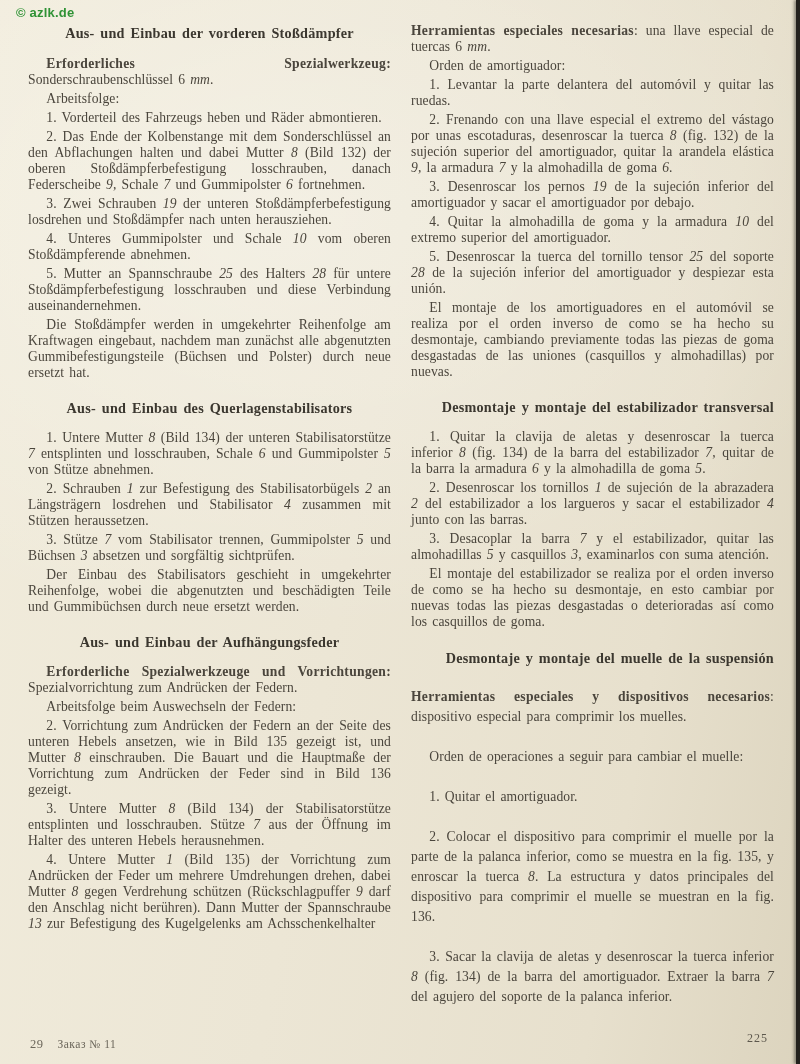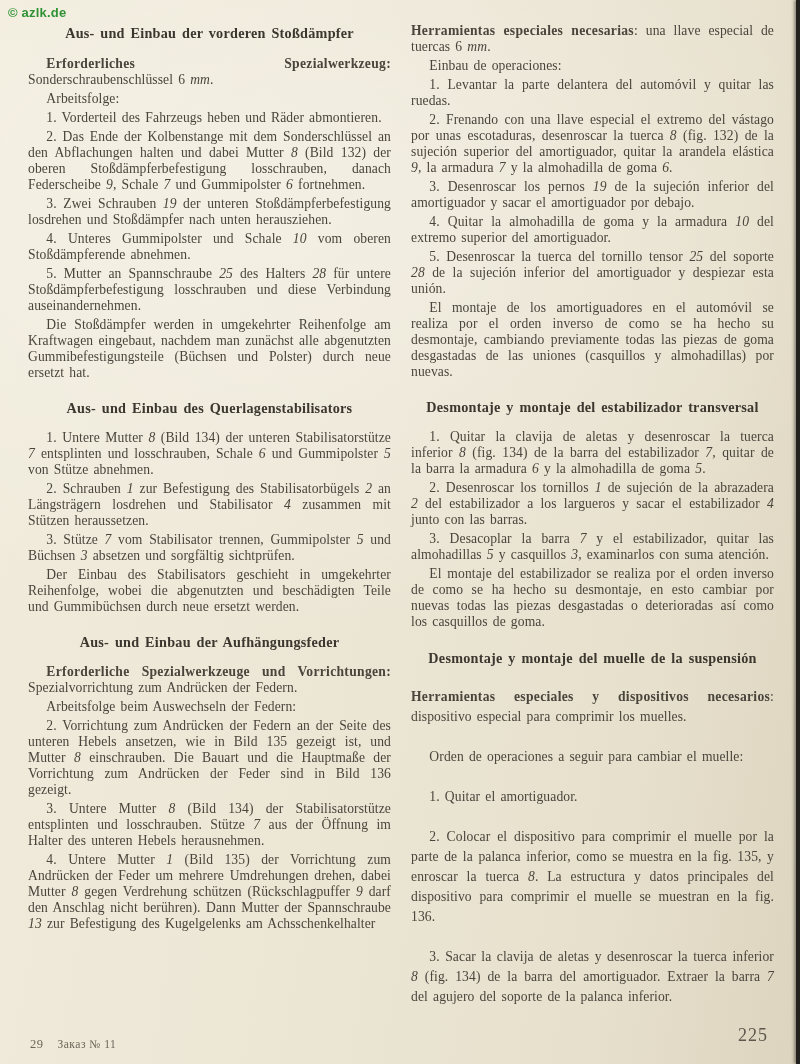--- a/index.html
+++ b/index.html
@@ -13,21 +13,21 @@
     background:
       radial-gradient(ellipse 900px 600px at 35% 20%, rgba(255,255,252,0.35), rgba(255,255,252,0) 70%),
       linear-gradient(100deg,#f1ecdc 0%,#ece6d5 45%,#e7e0cd 78%,#dcd4be 100%);
     color:#4a453c;
   }
   .edge-right{
     position:absolute;top:0;right:0;width:4px;height:100%;
     background:#23211d;box-shadow:-2px 0 3px rgba(40,38,30,0.45);
   }
   .watermark{
-    position:absolute;top:5px;left:8px;z-index:5;
+    position:absolute;top:5px;left:16px;z-index:5;
     font-family:"Liberation Sans","DejaVu Sans",sans-serif;
     font-size:13px;font-weight:bold;letter-spacing:0.2px;
   }
   .columns{
     position:absolute;top:0;left:0;width:800px;height:1064px;
     display:flex;box-sizing:border-box;
     padding:20px 26px 34px 28px;gap:20px;overflow:hidden;
   }
   .col{
     width:363px;flex:0 0 363px;
@@ -35,35 +35,35 @@
     text-align:justify;word-spacing:1.6px;letter-spacing:0.1px;
     hyphens:auto;color:#4a453c;
   }
   .para{margin:3px 0 0 0;}
   .para.ind{text-indent:1.35em;}
   .heading{
     font-weight:bold;font-size:14.2px;line-height:17px;color:#3b372f;
     letter-spacing:0.25px;word-spacing:2px;
   }
   .h-center{text-align:center;}
-  .h-left{text-align:center;}
+  .h-left{text-align:right;}
   .h-top{margin:5px 0 14px 0;}
   .h-mid{margin:19px 0 13px 0;}
   .h-first-right{margin:2px 0 12px 0;white-space:pre-line;}
   .lead b{letter-spacing:0.3px;}
   .loose .para{line-height:20px;margin-top:20px;}
   .loose-h{margin:20px 0 10px 0;}
   .footer-left{
     position:absolute;left:30px;bottom:12px;
     font-size:11.5px;color:#6b665a;letter-spacing:0.5px;
   }
   .footer-left .sig{margin-right:14px;font-size:12.5px;}
   .footer-page{
     position:absolute;right:32px;bottom:18px;
-    font-size:18px;color:#5d584d;letter-spacing:1px;
+    font-size:12px;color:#5d584d;letter-spacing:1px;
   }
 </style>
 </head>
 <body>
 
 <div class="page">
 
   <div class="watermark" style="color: rgb(47, 146, 53);">© azlk.de</div>
 
   <div class="columns">
@@ -88,21 +88,21 @@
       <div class="heading h-center h-mid">Aus- und Einbau der Aufhängungsfeder</div>
       <div class="para ind lead"><b>Erforderliche Spezialwerkzeuge und Vorrichtungen:</b> Spezialvorrichtung zum Andrücken der Federn.</div>
       <div class="para ind">Arbeitsfolge beim Auswechseln der Federn:</div>
       <div class="para ind">2. Vorrichtung zum Andrücken der Federn an der Seite des unteren Hebels ansetzen, wie in Bild 135 gezeigt ist, und Mutter <i>8</i> einschrauben. Die Bauart und die Hauptmaße der Vorrichtung zum Andrücken der Feder sind in Bild 136 gezeigt.</div>
       <div class="para ind">3. Untere Mutter <i>8</i> (Bild 134) der Stabilisatorstütze entsplinten und losschrauben. Stütze <i>7</i> aus der Öffnung im Halter des unteren Hebels herausnehmen.</div>
       <div class="para ind">4. Untere Mutter <i>1</i> (Bild 135) der Vorrichtung zum Andrücken der Feder um mehrere Umdrehungen drehen, dabei Mutter <i>8</i> gegen Verdrehung schützen (Rückschlagpuffer <i>9</i> darf den Anschlag nicht berühren). Dann Mutter der Spannschraube <i>13</i> zur Befestigung des Kugelgelenks am Achsschenkelhalter</div>
     </div>
 
     <div class="col" lang="es">
       <div class="para lead"><b>Herramientas especiales necesarias</b>: una llave especial de tuercas 6 <i>mm</i>.</div>
-      <div class="para ind">Einbau de operaciones:</div>
+      <div class="para ind">Orden de amortiguador:</div>
       <div class="para ind">1. Levantar la parte delantera del automóvil y quitar las ruedas.</div>
       <div class="para ind">2. Frenando con una llave especial el extremo del vástago por unas escotaduras, desenroscar la tuerca <i>8</i> (fig. 132) de la sujeción superior del amortiguador, quitar la arandela elástica <i>9</i>, la armadura <i>7</i> y la almohadilla de goma <i>6</i>.</div>
       <div class="para ind">3. Desenroscar los pernos <i>19</i> de la sujeción inferior del amortiguador y sacar el amortiguador por debajo.</div>
       <div class="para ind">4. Quitar la almohadilla de goma y la armadura <i>10</i> del extremo superior del amortiguador.</div>
       <div class="para ind">5. Desenroscar la tuerca del tornillo tensor <i>25</i> del soporte <i>28</i> de la sujeción inferior del amortiguador y despiezar esta unión.</div>
       <div class="para ind">El montaje de los amortiguadores en el automóvil se realiza por el orden inverso de como se ha hecho su desmontaje, cambiando previamente todas las piezas de goma desgastadas de las uniones (casquillos y almohadillas) por nuevas.</div>
 
       <div class="heading h-left h-mid">Desmontaje y montaje del estabilizador transversal</div>
       <div class="para ind">1. Quitar la clavija de aletas y desenroscar la tuerca inferior <i>8</i> (fig. 134) de la barra del estabilizador <i>7</i>, quitar de la barra la armadura <i>6</i> y la almohadilla de goma <i>5</i>.</div>
       <div class="para ind">2. Desenroscar los tornillos <i>1</i> de sujeción de la abrazadera <i>2</i> del estabilizador a los largueros y sacar el estabilizador <i>4</i> junto con las barras.</div>

